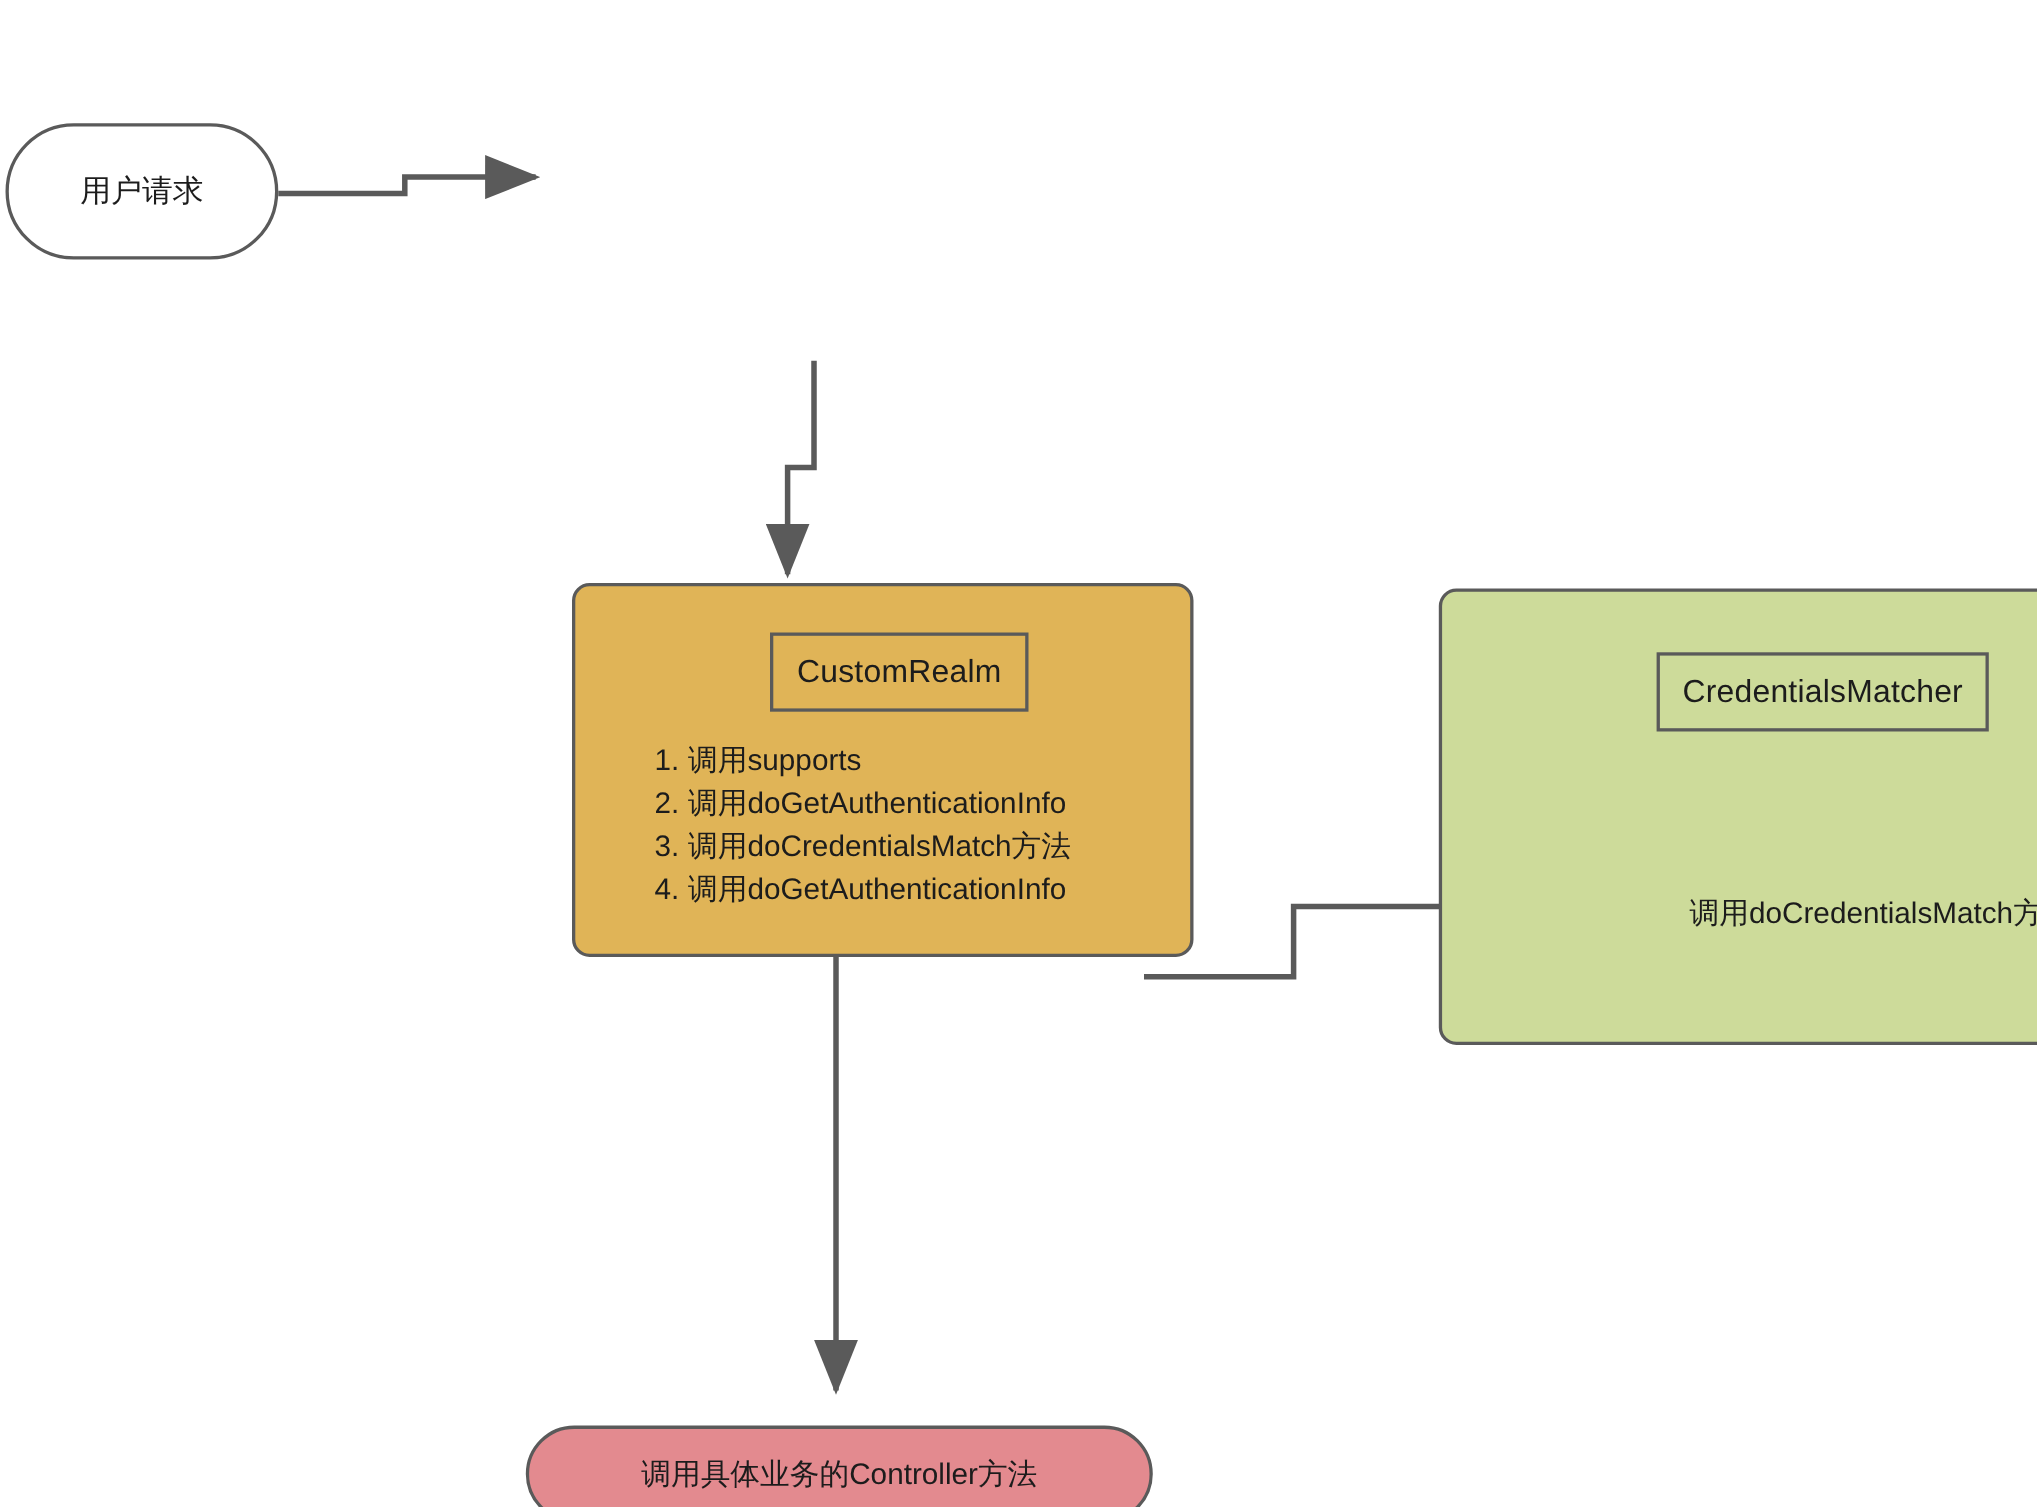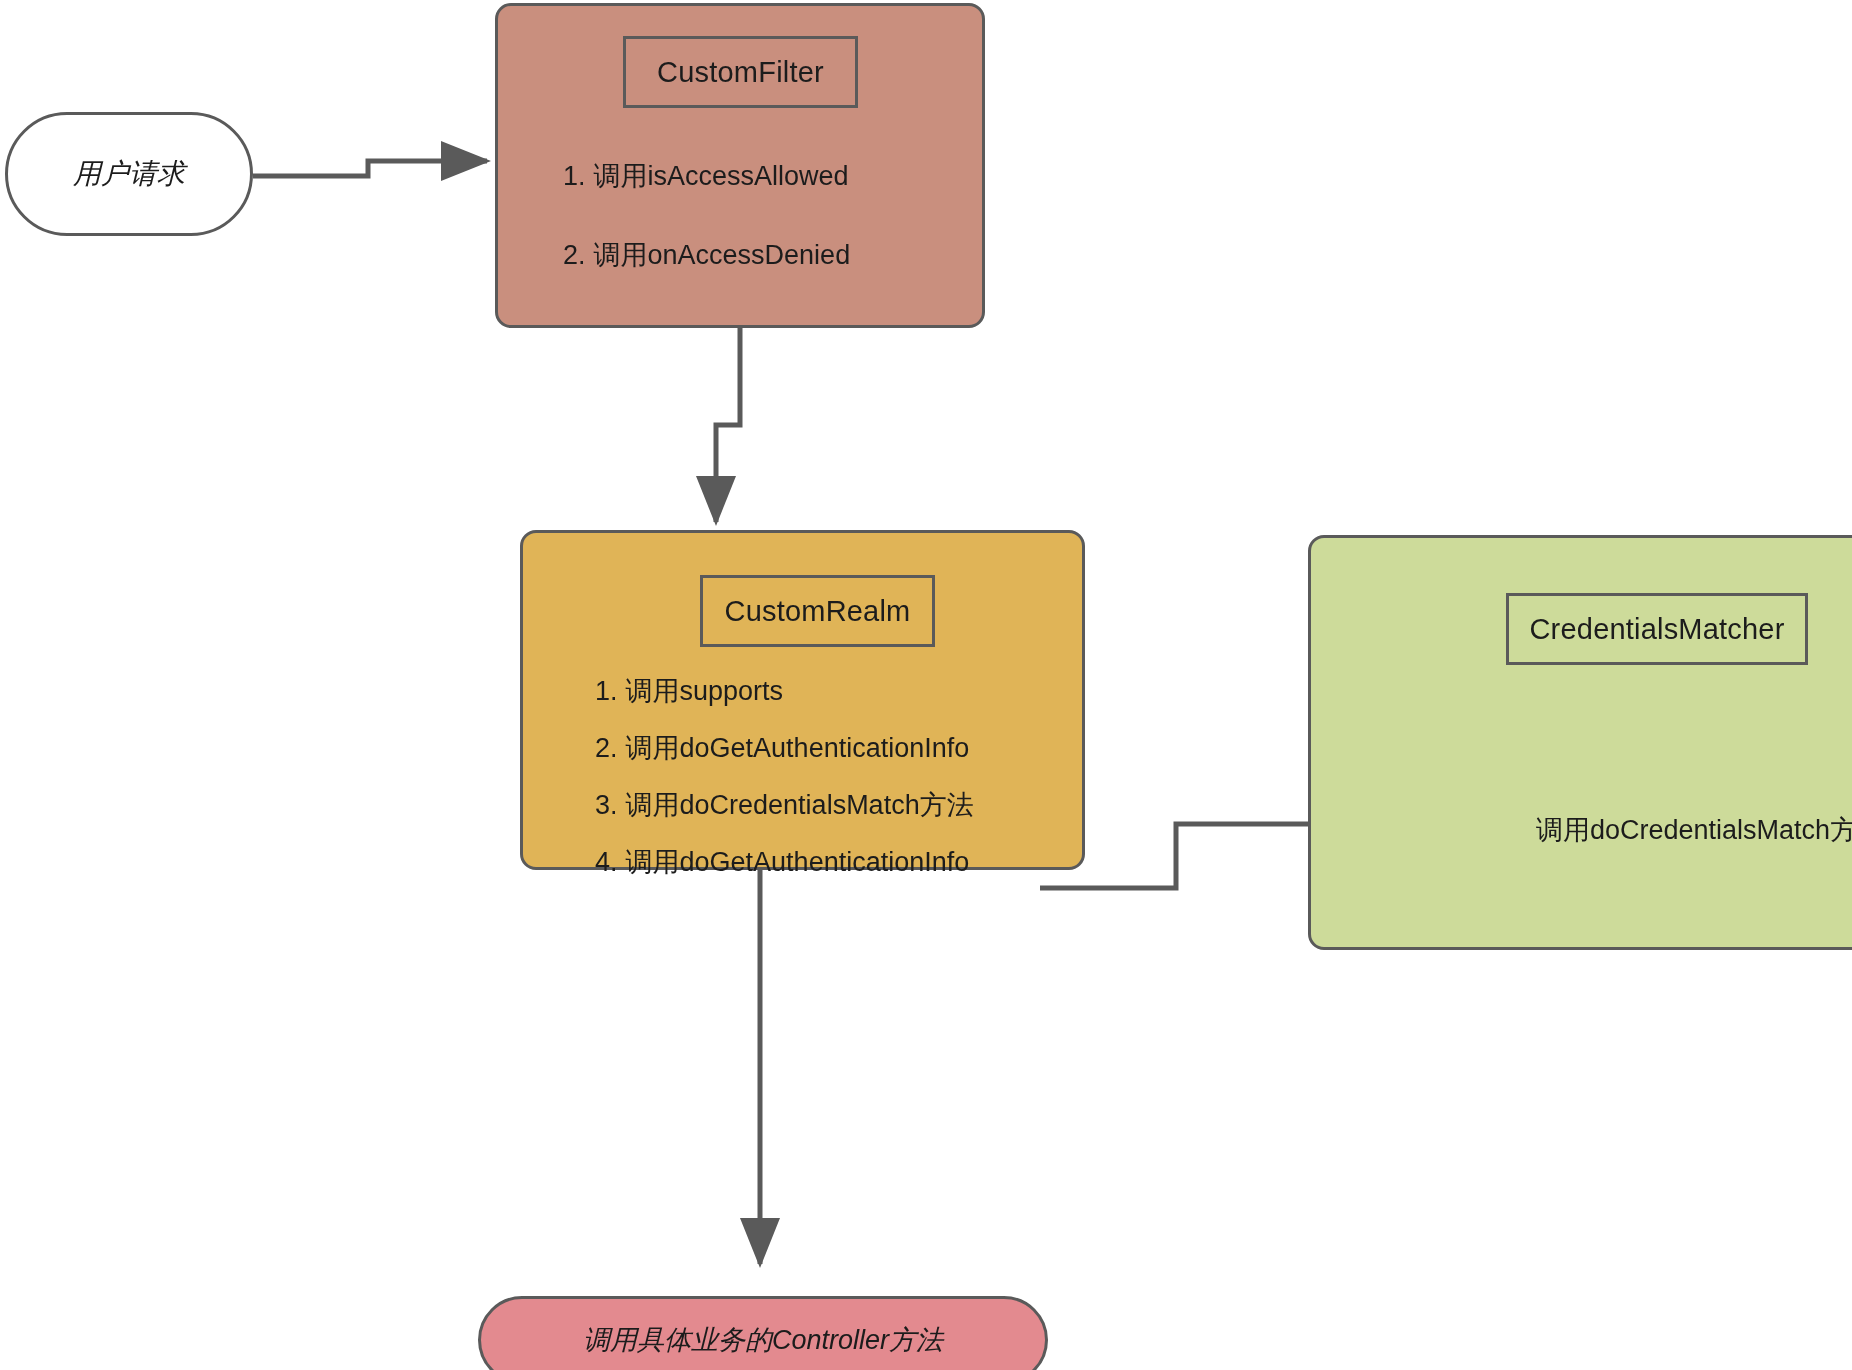--- a/index.html
+++ b/index.html
@@ -30,21 +30,20 @@
   .node {
     position: absolute;
     box-sizing: border-box;
     border: 3px solid #5a5a5a;
   }
   .node.rounded-box {
     border-radius: 16px;
   }
   .node.pill {
     border-radius: 200px;
-    font-style: italic;
   }
 
   .node-title {
     position: absolute;
     box-sizing: border-box;
     border: 3px solid #5a5a5a;
     display: flex;
     align-items: center;
     justify-content: center;
     color: #1c1c1c;
@@ -118,21 +117,21 @@
     margin-left: 45px;
   }
   #custom-realm .node-title {
     left: 177px; top: 42px;
     width: 235px; height: 72px;
     background: #e0b457;
   }
   #custom-realm .node-steps {
     top: 143px;
     padding-left: 72px;
-    gap: 26px;
+    gap: 8px;
   }
 
   #credentials-matcher {
     left: 1308px; top: 535px;
     width: 638px; height: 415px;
     background: #cddb9a;
   }
   #credentials-matcher .node-title {
     left: 195px; top: 55px;
     width: 302px; height: 72px;
@@ -164,31 +163,20 @@
 
     <path d="M1040,888 L1176,888 L1176,824 L1395,824" fill="none" stroke="#5a5a5a" stroke-width="5" marker-end="url(#arrowhead)"></path>
 
     <path d="M760,870 L760,1264" fill="none" stroke="#5a5a5a" stroke-width="5" marker-end="url(#arrowhead)"></path>
   </svg>
 
   <div class="node pill" id="user-request">
     <div class="pill-label">用户请求</div>
   </div>
 
-  <div class="node rounded-box" id="custom-filter">
-    <div class="node-title">CustomFilter</div>
-    <div class="node-steps">
-      <div class="step">
-        <span class="num">1.</span><span>调用isAccessAllowed</span>
-      </div>
-      <div class="step">
-        <span class="num">2.</span><span>调用onAccessDenied</span>
-      </div>
-    </div>
-  </div>
 
   <div class="node rounded-box" id="custom-realm">
     <div class="node-title">CustomRealm</div>
     <div class="node-steps">
       <div class="step">
         <span class="num">1.</span><span>调用supports</span>
       </div>
       <div class="step">
         <span class="num">2.</span><span>调用doGetAuthenticationInfo</span>
       </div>

